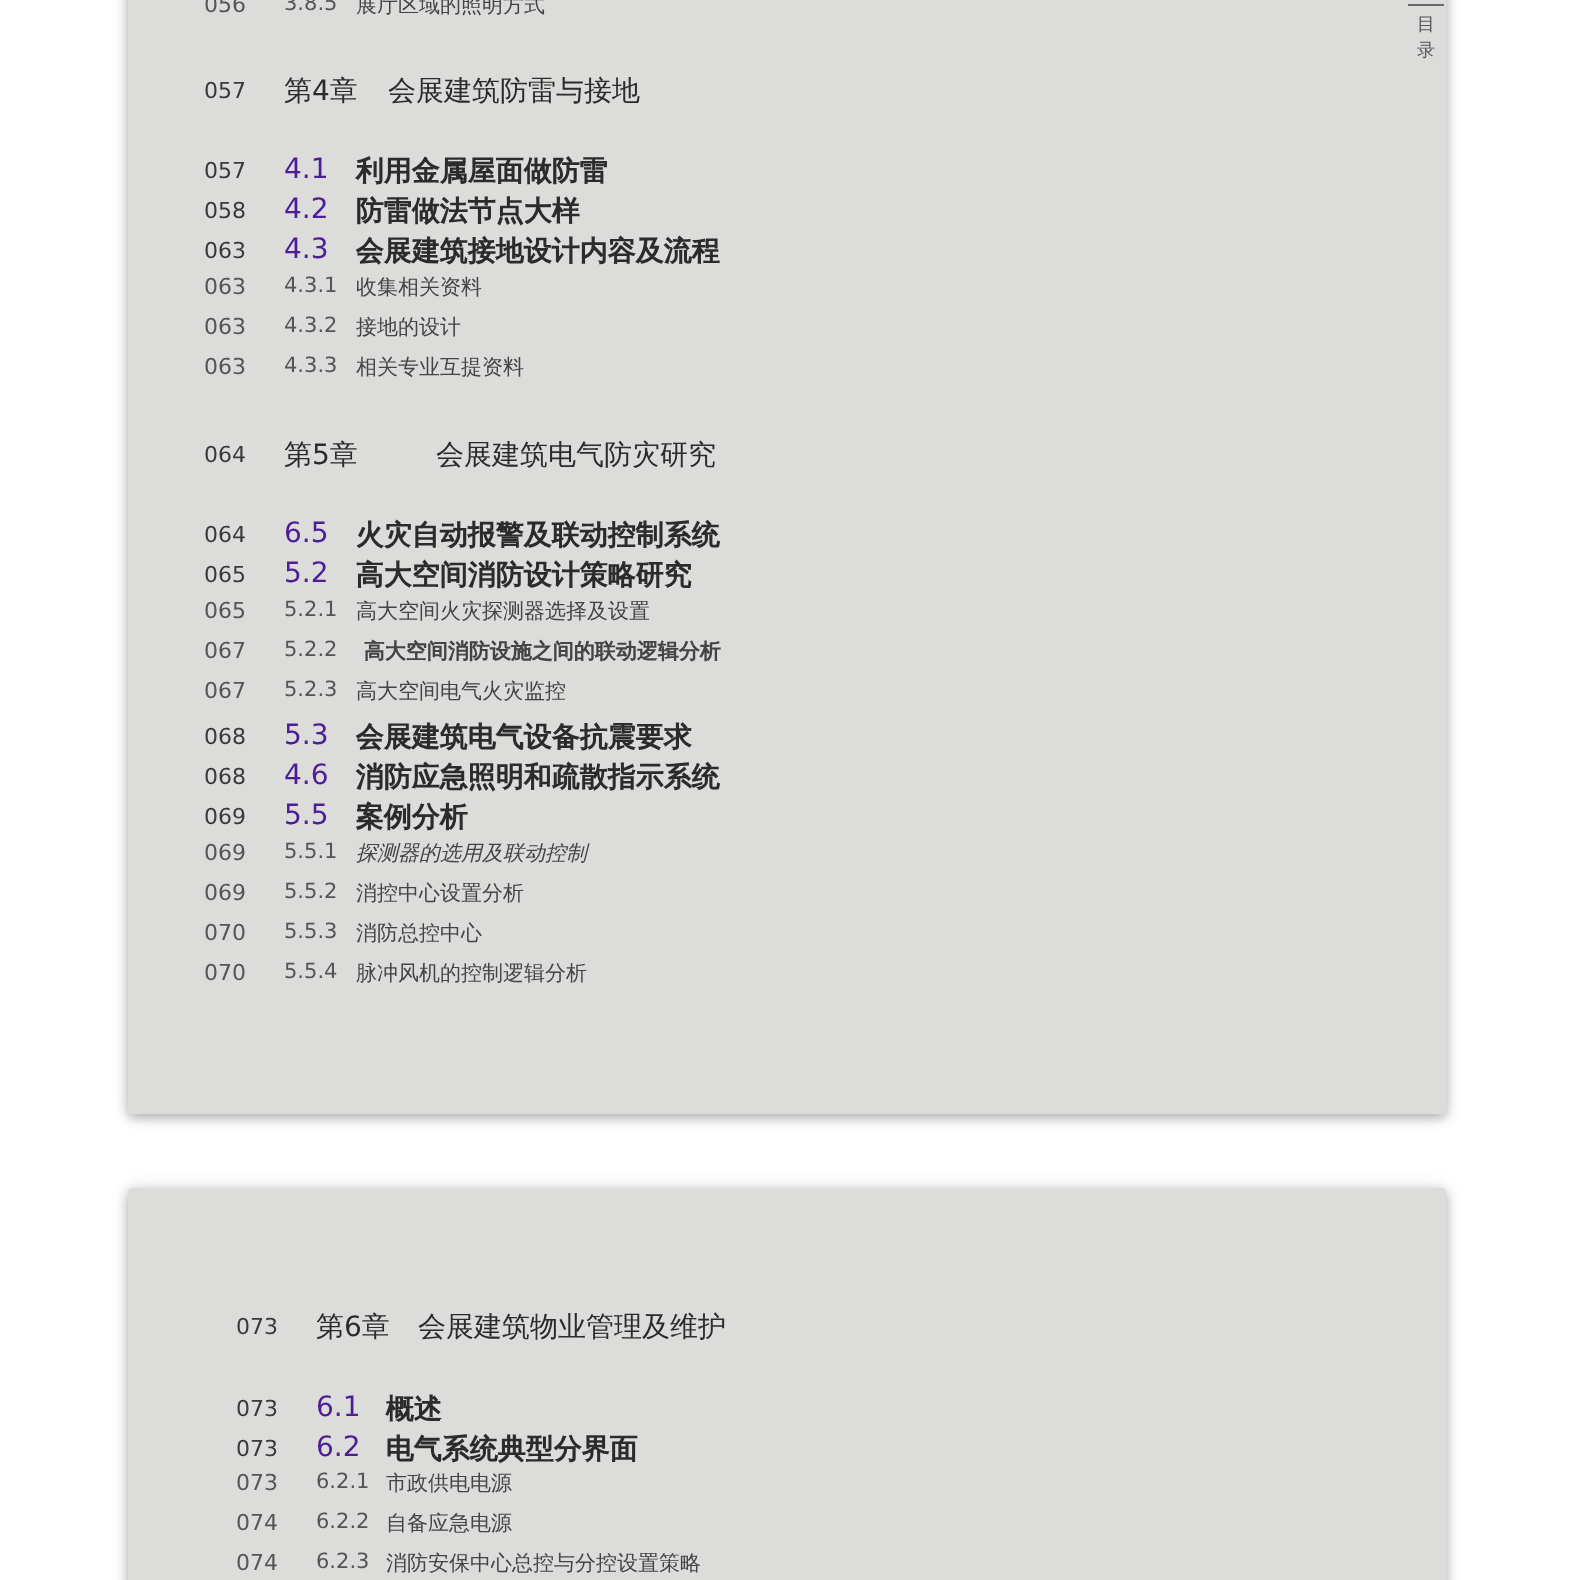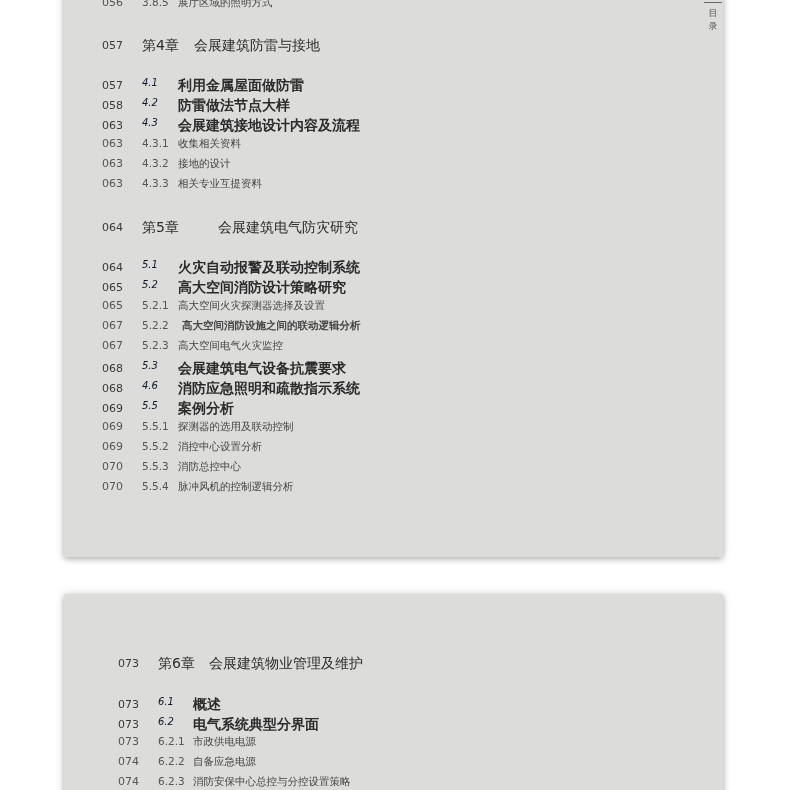--- a/index.html
+++ b/index.html
@@ -23,21 +23,21 @@
     .pg { position: absolute; display: inline-block; }
     .num { position: absolute; display: inline-block; }
     .title { position: absolute; display: inline-block; }
 
     
     .chapter .pg { font-size: 11px; color: #3a3a3a; }
     .chapter .num { font-size: 14px; color: #2b2b2b; }
     .chapter .title { font-size: 14px; color: #2b2b2b; }
     
     .section .pg { font-size: 11px; color: #3a3a3a; }
-    .section .num { font-size: 10px; color: #0f172a; font-style: italic; }
+    .section .num { font-size: 14px; color: #4c1d95; }
     .section .title { font-size: 14px; color: #2b2b2b; font-weight: bold; }
     
     .sub .pg { font-size: 11px; color: #555; }
     .sub .num { font-size: 10.5px; color: #555; }
     .sub .title { font-size: 10.5px; color: #444; }
 
     .sidetab {
       position: absolute; left: 640px; top: 12px; width: 18px;
       border-top: 1px solid #6a6a6a;
       text-align: center; font-size: 9px; color: #555; line-height: 13px;
@@ -94,21 +94,21 @@
         <span class="num" style="left: 78px;">4.3.3</span>
         <span class="title" style="left: 114px; top: 0px;">相关专业互提资料</span>
       </div>
       <div class="row chapter" style="top: 229px;">
         <span class="pg" style="left: 38px; top: 2px;">064</span>
         <span class="num" style="left: 78px; text-align: right;">第5章</span>
         <span class="title" style="left: 130px; top: 0px; margin-left: 24px;">会展建筑电气防灾研究</span>
       </div>
       <div class="row section" style="top: 269px;">
         <span class="pg" style="left: 38px; top: 2px;">064</span>
-        <span class="num" style="left: 78px;">5.1</span>
+        <span class="num" style="left: 78px;">6.5</span>
         <span class="title" style="left: 114px; top: 0px;">火灾自动报警及联动控制系统</span>
       </div>
       <div class="row section" style="top: 289px;">
         <span class="pg" style="left: 38px; top: 2px;">065</span>
         <span class="num" style="left: 78px;">5.2</span>
         <span class="title" style="left: 114px; top: 0px;">高大空间消防设计策略研究</span>
       </div>
       <div class="row sub" style="top: 309px;">
         <span class="pg" style="left: 38px; top: 0px;">065</span>
         <span class="num" style="left: 78px;">5.2.1</span>
@@ -135,21 +135,21 @@
         <span class="title" style="left: 114px; top: 0px;">消防应急照明和疏散指示系统</span>
       </div>
       <div class="row section" style="top: 410px;">
         <span class="pg" style="left: 38px; top: 2px;">069</span>
         <span class="num" style="left: 78px;">5.5</span>
         <span class="title" style="left: 114px; top: 0px;">案例分析</span>
       </div>
       <div class="row sub" style="top: 430px;">
         <span class="pg" style="left: 38px; top: 0px;">069</span>
         <span class="num" style="left: 78px;">5.5.1</span>
-        <span class="title" style="left: 114px; top: 0px;">探测器的选用及联动控制</span>
+        <span class="title" style="left: 114px; top: 0px; font-style: italic;">探测器的选用及联动控制</span>
       </div>
       <div class="row sub" style="top: 450px;">
         <span class="pg" style="left: 38px; top: 0px;">069</span>
         <span class="num" style="left: 78px;">5.5.2</span>
         <span class="title" style="left: 114px; top: 0px;">消控中心设置分析</span>
       </div>
       <div class="row sub" style="top: 470px;">
         <span class="pg" style="left: 38px; top: 0px;">070</span>
         <span class="num" style="left: 78px;">5.5.3</span>
         <span class="title" style="left: 114px; top: 0px;">消防总控中心</span>

